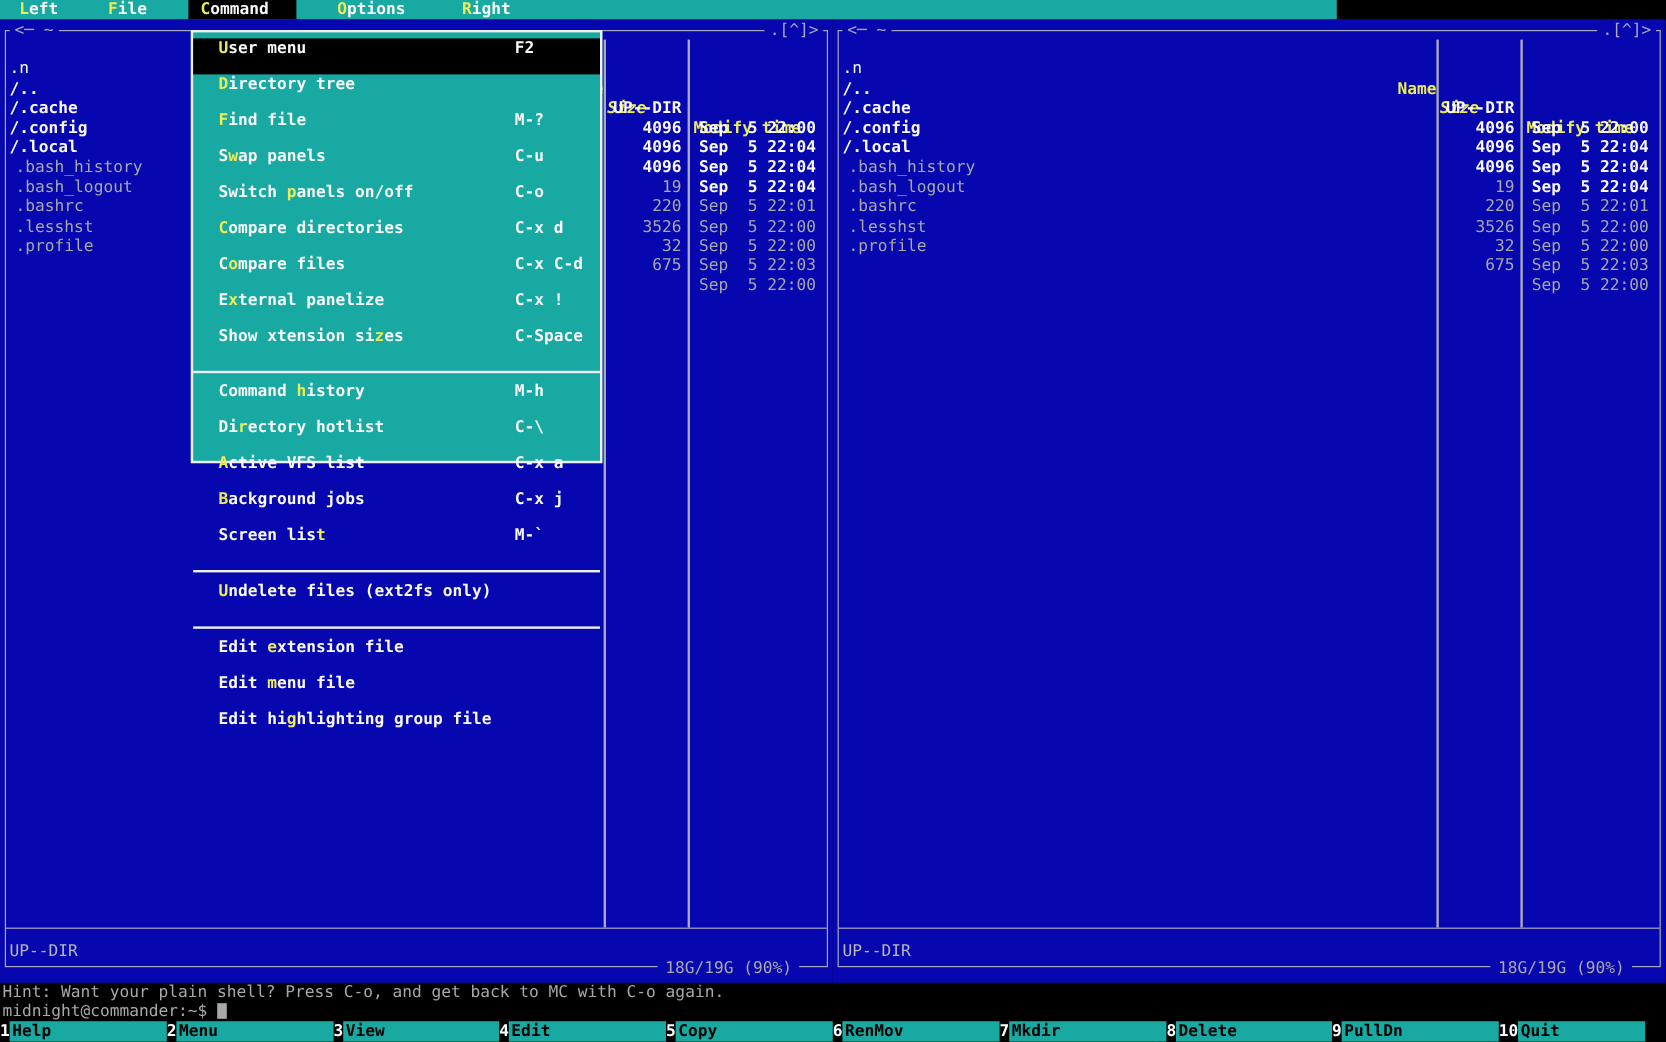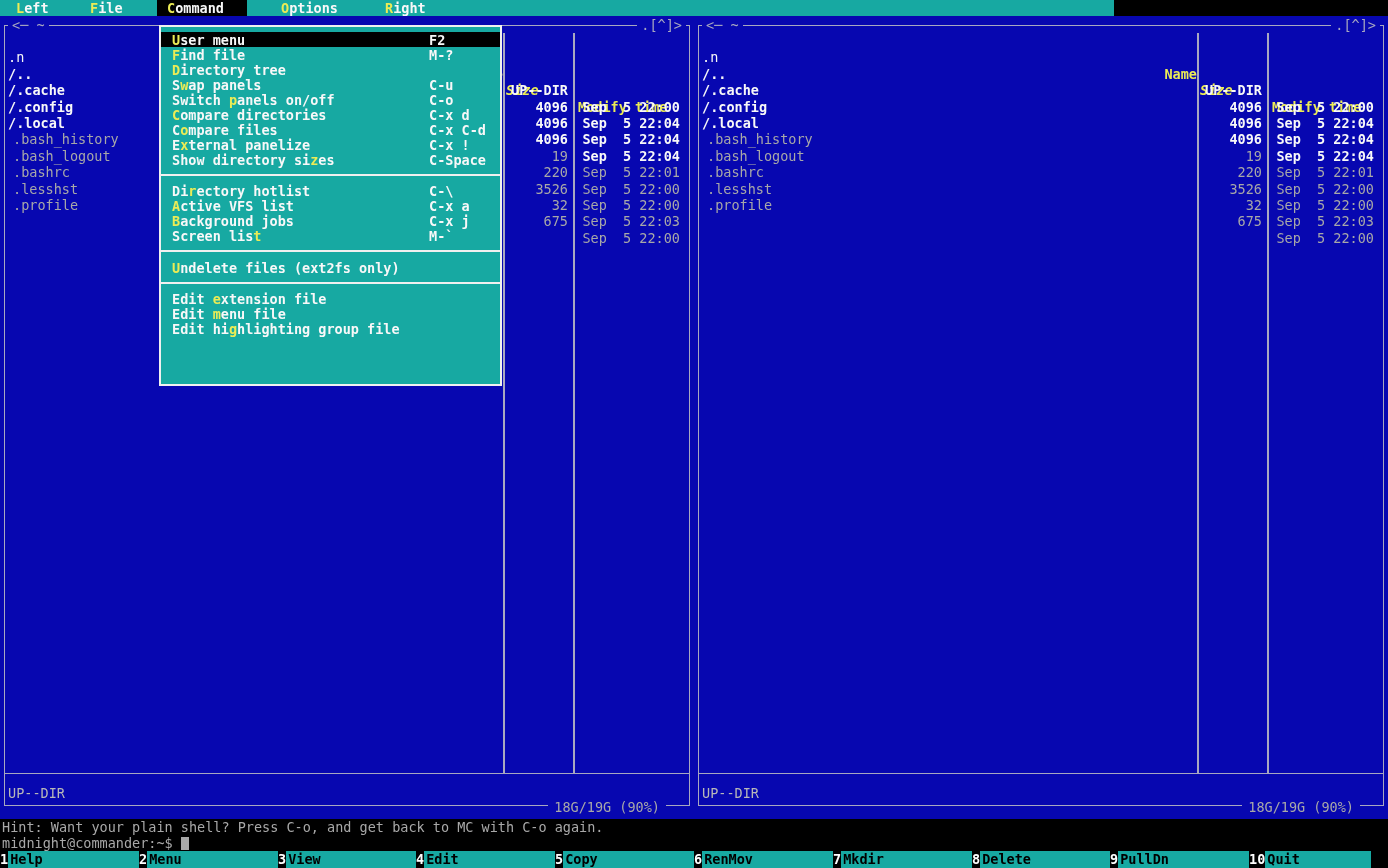--- a/index.html
+++ b/index.html
@@ -41,21 +41,21 @@
   .hmtime{position:absolute;left:578px;width:102px;text-align:left;}
   .fname{position:absolute;left:8px;}
   .fsize{position:absolute;left:506px;width:62px;text-align:right;}
   .fdate{position:absolute;left:578px;width:102px;text-align:right;}
   .dir{color:var(--bright);font-weight:bold;}
   .hid{color:var(--gray);}
   .hid .fname{left:13px;}
   
   .dropdown{position:absolute;left:159px;top:25px;width:343px;height:361px;background:var(--teal);
     border:2px solid var(--mborder);z-index:10;padding-top:5px;}
-  .mi{height:15px;line-height:16.4px;padding-left:11px;position:relative;color:var(--bright);
+  .mi{height:30px;line-height:16.4px;padding-left:21px;position:relative;color:var(--bright);
     font-weight:bold;white-space:pre;cursor:default;}
   .mi .hot{color:var(--yellow);}
   .mi .short{position:absolute;left:268px;top:0;}
   .mi.sel{background:#000;}
   .msep{height:16.4px;position:relative;}
   .msep::after{content:"";position:absolute;left:0;right:0;top:7px;border-top:2px solid var(--mborder);}
   
   .hint{position:absolute;left:2px;top:819px;color:var(--gray);white-space:pre;}
   .prompt{position:absolute;left:2px;top:835px;color:var(--gray);white-space:pre;}
   .cursor{display:inline-block;width:8px;height:13px;background:var(--gray);margin-left:8px;vertical-align:-2px;}
@@ -203,29 +203,30 @@
 <div class="menubar">
   <span class="mb" style="left:16px"><span class="hot">L</span><span>eft</span></span>
   <span class="mb" style="left:90px"><span class="hot">F</span><span>ile</span></span>
   <span class="mb sel" style="left:157px;width:90px"><span class="hot">C</span><span>ommand</span></span>
   <span class="mb" style="left:281px"><span class="hot">O</span><span>ptions</span></span>
   <span class="mb" style="left:385px"><span class="hot">R</span><span>ight</span></span>
 </div>
 
 <div class="dropdown">
   <div class="mi sel"><span></span><span class="hot">U</span><span>ser menu</span><span class="short">F2</span></div>
+  <div class="mi"><span></span><span class="hot">D</span><span>irectory tree</span><span class="short"></span></div>
   <div class="mi"><span></span><span class="hot">F</span><span>ind file</span><span class="short">M-?</span></div>
-  <div class="mi"><span></span><span class="hot">D</span><span>irectory tree</span><span class="short"></span></div>
   <div class="mi"><span>S</span><span class="hot">w</span><span>ap panels</span><span class="short">C-u</span></div>
   <div class="mi"><span>Switch </span><span class="hot">p</span><span>anels on/off</span><span class="short">C-o</span></div>
   <div class="mi"><span></span><span class="hot">C</span><span>ompare directories</span><span class="short">C-x d</span></div>
   <div class="mi"><span>C</span><span class="hot">o</span><span>mpare files</span><span class="short">C-x C-d</span></div>
   <div class="mi"><span>E</span><span class="hot">x</span><span>ternal panelize</span><span class="short">C-x !</span></div>
-  <div class="mi"><span>Show directory si</span><span class="hot">z</span><span>es</span><span class="short">C-Space</span></div>
+  <div class="mi"><span>Show xtension si</span><span class="hot">z</span><span>es</span><span class="short">C-Space</span></div>
   <div class="msep"></div>
+  <div class="mi"><span>Command </span><span class="hot">h</span><span>istory</span><span class="short">M-h</span></div>
   <div class="mi"><span>Di</span><span class="hot">r</span><span>ectory hotlist</span><span class="short">C-\</span></div>
   <div class="mi"><span></span><span class="hot">A</span><span>ctive VFS list</span><span class="short">C-x a</span></div>
   <div class="mi"><span></span><span class="hot">B</span><span>ackground jobs</span><span class="short">C-x j</span></div>
   <div class="mi"><span>Screen lis</span><span class="hot">t</span><span></span><span class="short">M-`</span></div>
   <div class="msep"></div>
   <div class="mi"><span></span><span class="hot">U</span><span>ndelete files (ext2fs only)</span><span class="short"></span></div>
   <div class="msep"></div>
   <div class="mi"><span>Edit </span><span class="hot">e</span><span>xtension file</span><span class="short"></span></div>
   <div class="mi"><span>Edit </span><span class="hot">m</span><span>enu file</span><span class="short"></span></div>
   <div class="mi"><span>Edit hi</span><span class="hot">g</span><span>hlighting group file</span><span class="short"></span></div>

